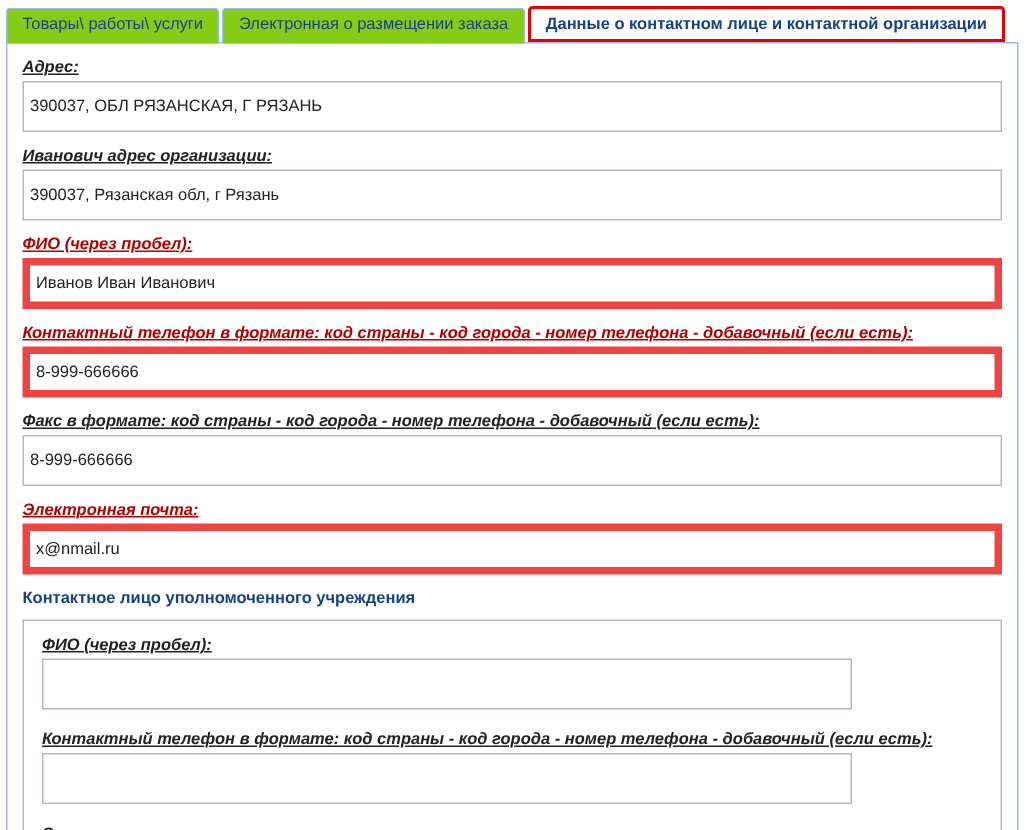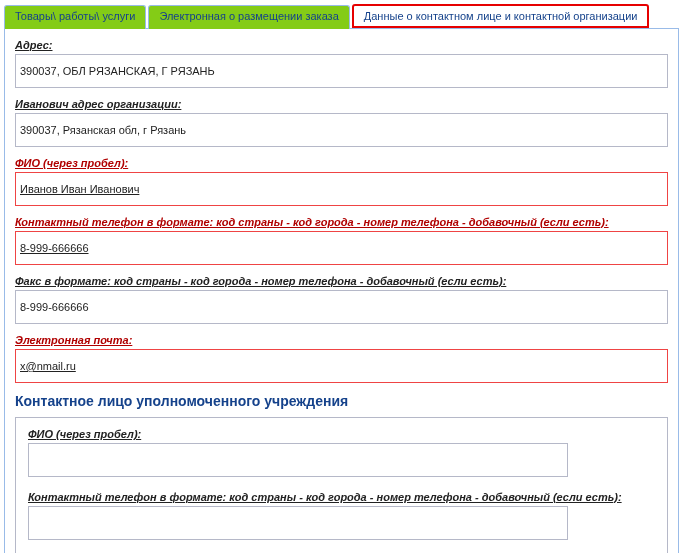--- a/index.html
+++ b/index.html
@@ -24,21 +24,21 @@
     font-size: 11px;
     cursor: pointer;
     border-bottom: none;
     position: relative;
     top: 1px;
   }
   .tab.active {
     background: #fff;
     border: 2px solid #e60000;
     border-bottom: 2px solid #e60000;
-    font-weight: normal;
+    font-weight: bold;
     color: #15428b;
     top: 0;
     z-index: 2;
   }
   .panel {
     border: 1px solid #99bbe8;
     padding: 10px;
     min-height: 500px;
   }
   .field-label {
@@ -56,30 +56,29 @@
     width: 100%;
     border: 1px solid #b5b8c8;
     padding: 3px 4px;
     font-size: 11px;
     font-family: Verdana, Arial, sans-serif;
     color: #222;
     background: #fff;
     height: 34px;
   }
   .field-input.green {
-    border: 1px solid #ef4444;
-    text-decoration: underline;
+    border: 5px solid #ef4444;
   }
   .field-block {
     margin-bottom: 10px;
   }
   .fieldset-title {
     color: #15428b;
     font-weight: bold;
-    font-size: 14px;
+    font-size: 11px;
     margin-top: 2px;
     margin-bottom: 8px;
   }
   .fieldset {
     border: 1px solid #b5b8c8;
     padding: 10px 12px 4px 12px;
     margin-top: 2px;
   }
   .fieldset .field-block {
     margin-bottom: 14px;

